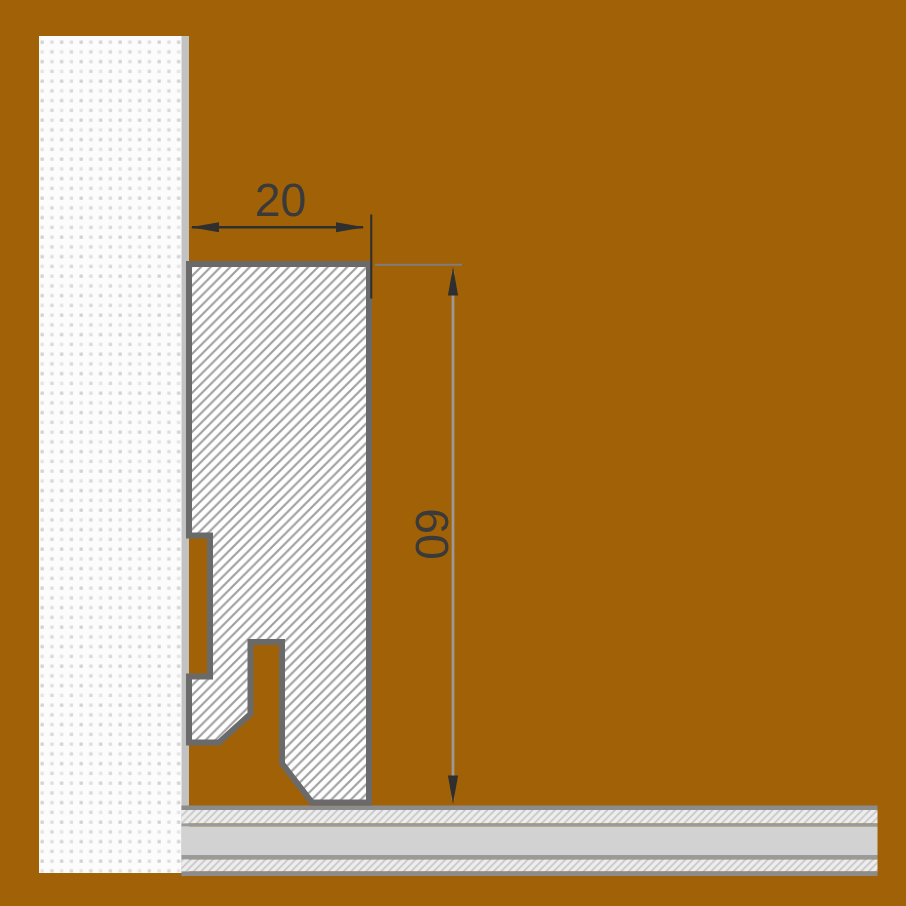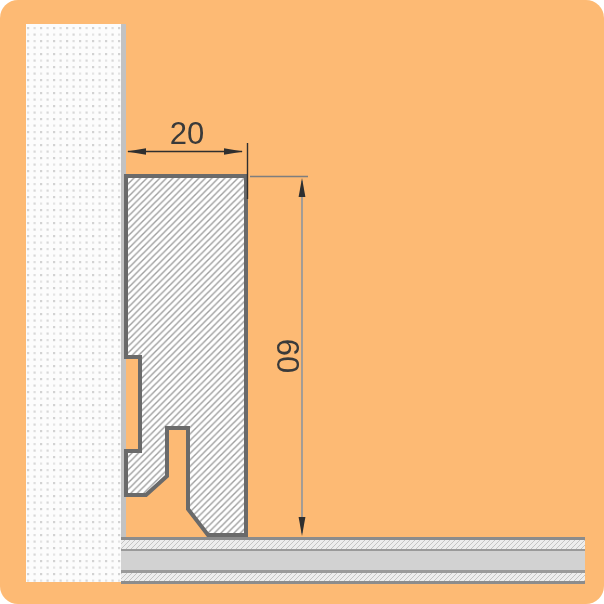--- a/index.html
+++ b/index.html
@@ -1,19 +1,18 @@
 <!DOCTYPE html>
 <html><head>
 <meta charset="utf-8">
 <style>
   html, body { margin: 0; padding: 0; background: #ffffff; }
   .canvas-wrap {
-    width: 604px; height: 604px; position: relative; background: #fdba74;
+    width: 604px; height: 604px; position: relative; background: #a16207;
     font-family: "Liberation Sans", sans-serif;
-    border-radius: 18px;
   }
   svg { display: block; }
   .dim-text {
     font-family: "Liberation Sans", sans-serif;
     font-size: 31px;
     text-anchor: middle;
   }
 </style>
 </head>
 <body>

